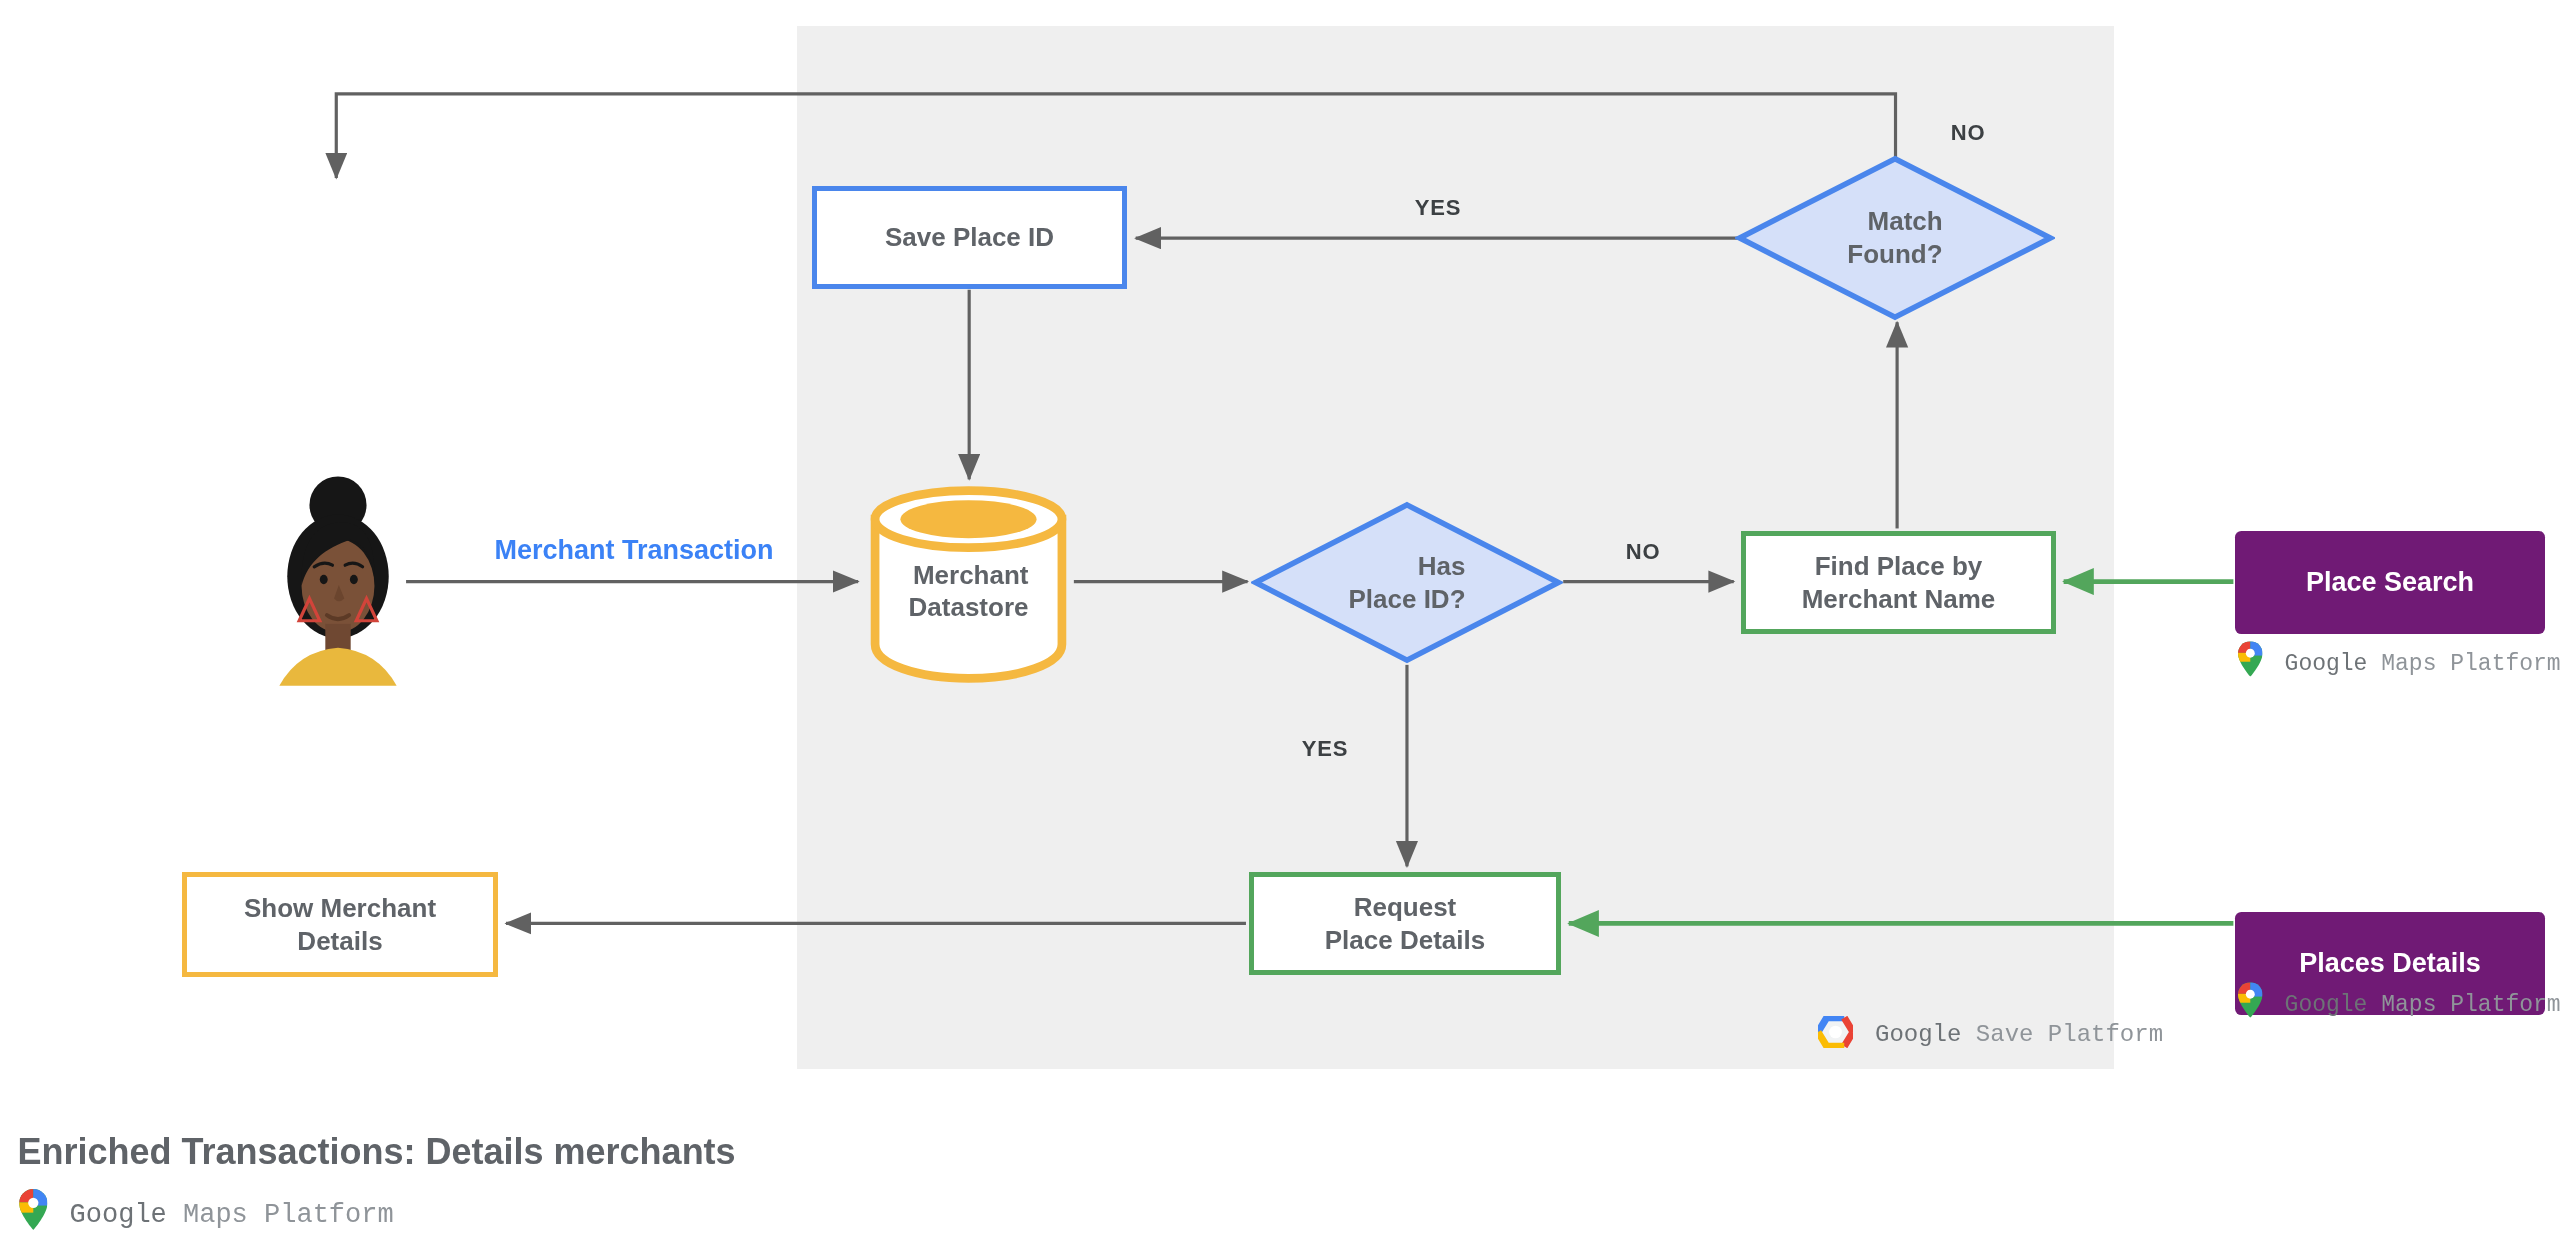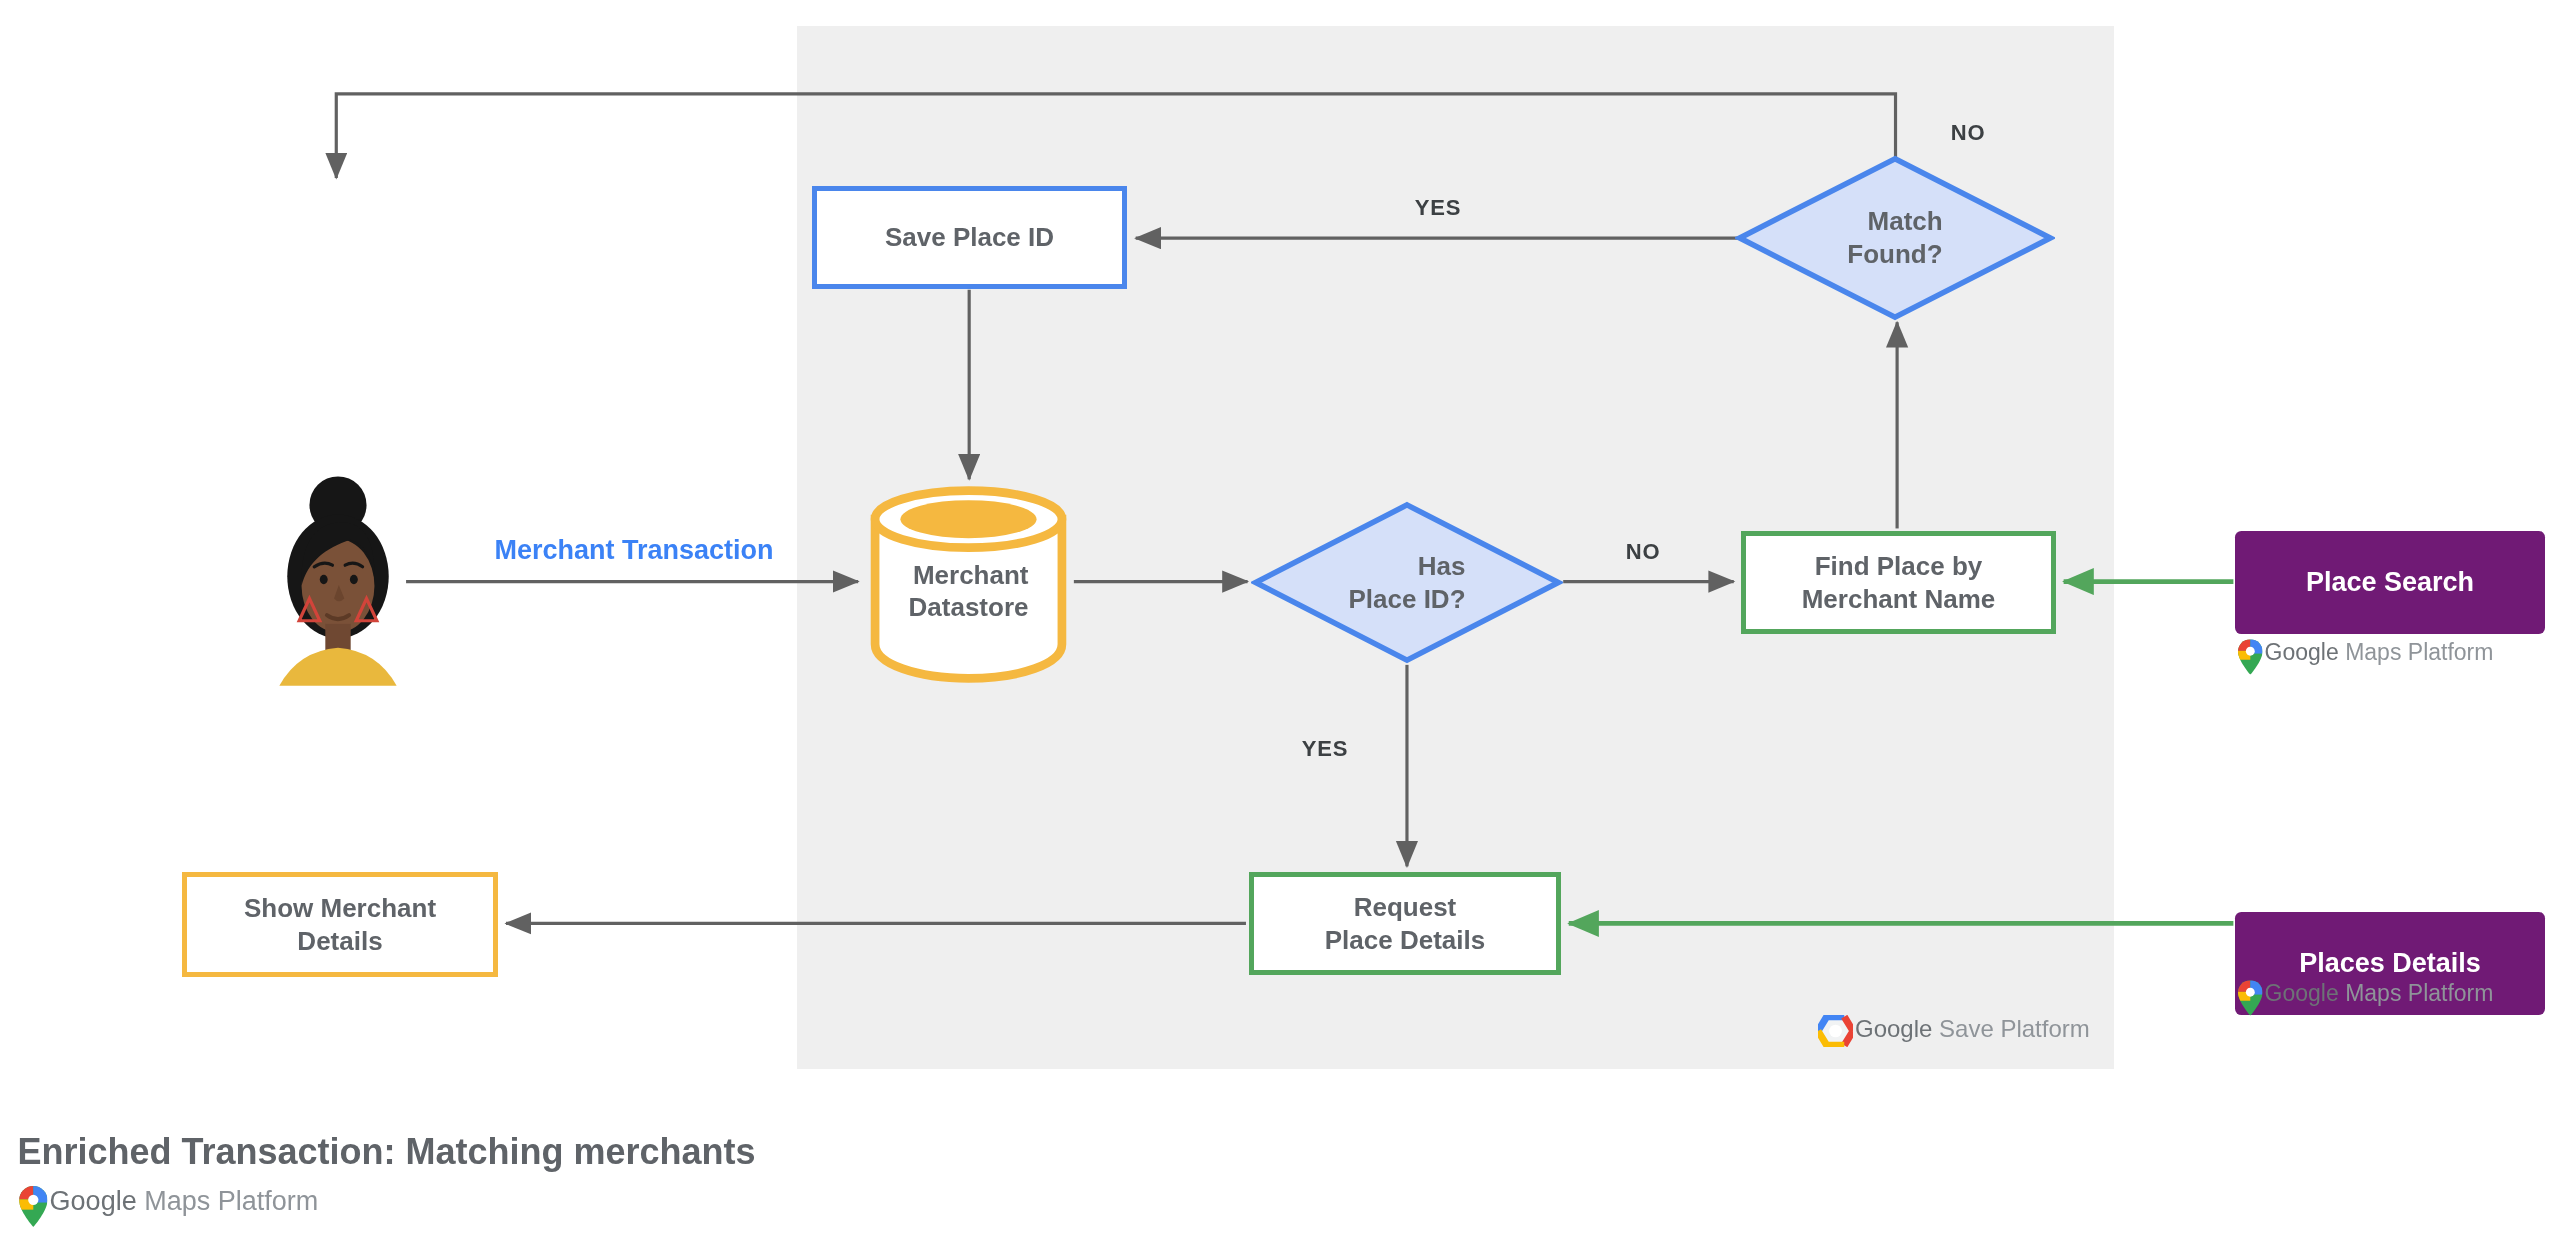--- a/index.html
+++ b/index.html
@@ -17,21 +17,21 @@
   .api{position:absolute;display:flex;align-items:center;justify-content:center;
        background:#701a75;color:#ffffff;font-weight:bold;font-size:27px;
        border-radius:6.3px;text-align:center;}
   .lbl{position:absolute;display:flex;align-items:center;justify-content:center;
        text-align:right;white-space:pre-line;font-weight:bold;font-size:26px;
        color:#5F6368;line-height:1.24;}
   .edge-label{position:absolute;transform:translate(-50%,-50%);font-weight:bold;
               font-size:22px;color:#3C4043;letter-spacing:0.8px;white-space:nowrap;}
   .flow-label{position:absolute;transform:translate(-50%,-50%);font-weight:bold;
               font-size:27px;color:#3b82f6;white-space:nowrap;}
-  .logo-row{position:absolute;display:flex;align-items:flex-start;gap:2px;}
+  .logo-row{position:absolute;display:flex;align-items:flex-end;gap:22px;font-family:Liberation Mono, monospace;}
   .logo-text{font-size:23px;color:#6D7276;white-space:nowrap;}
   .logo-text .product{color:#8F9499;}
   .logo-text.big{font-size:27px;}
   .gcp-text{font-size:24px;color:#6D7276;white-space:nowrap;}
   .gcp-text .product{color:#8F9499;}
   .title{position:absolute;left:17.4px;top:1131px;font-size:36px;font-weight:bold;
          color:#5F6368;white-space:nowrap;}
   svg{display:block;}
 </style>
 </head>
@@ -199,21 +199,21 @@
       <path d="M33 2 L44 20 L33 38" fill="none" stroke="#EA4335" stroke-width="9"></path>
       <path d="M33 38 L11 38 L0 20" fill="none" stroke="#FBBC04" stroke-width="9"></path>
       <circle cx="22" cy="20" r="8" fill="#ffffff"></circle>
     </svg>
     <div class="gcp-text">
       <span>Google</span>
       <span class="product">Save Platform</span>
     </div>
   </div>
 
-  <div class="title">Enriched Transaction: Matching merchants</div>
+  <div class="title">Enriched Transactions: Details merchants</div>
 
   <div class="logo-row" style="left:19px;top:1186px;height:44px">
     <svg width="28.6" height="41" viewBox="0 0 36 52">
       <defs>
           <clipPath id="pinC">
             <path d="M18 0 C8.1 0 0 8.1 0 18 C0 31.5 18 52 18 52 C18 52 36 31.5 36 18 C36 8.1 27.9 0 18 0 Z"></path>
           </clipPath>
         </defs>
       <g clip-path="url(#pinC)">
         <rect x="0" y="0" width="36" height="52" fill="#34A853"></rect>

